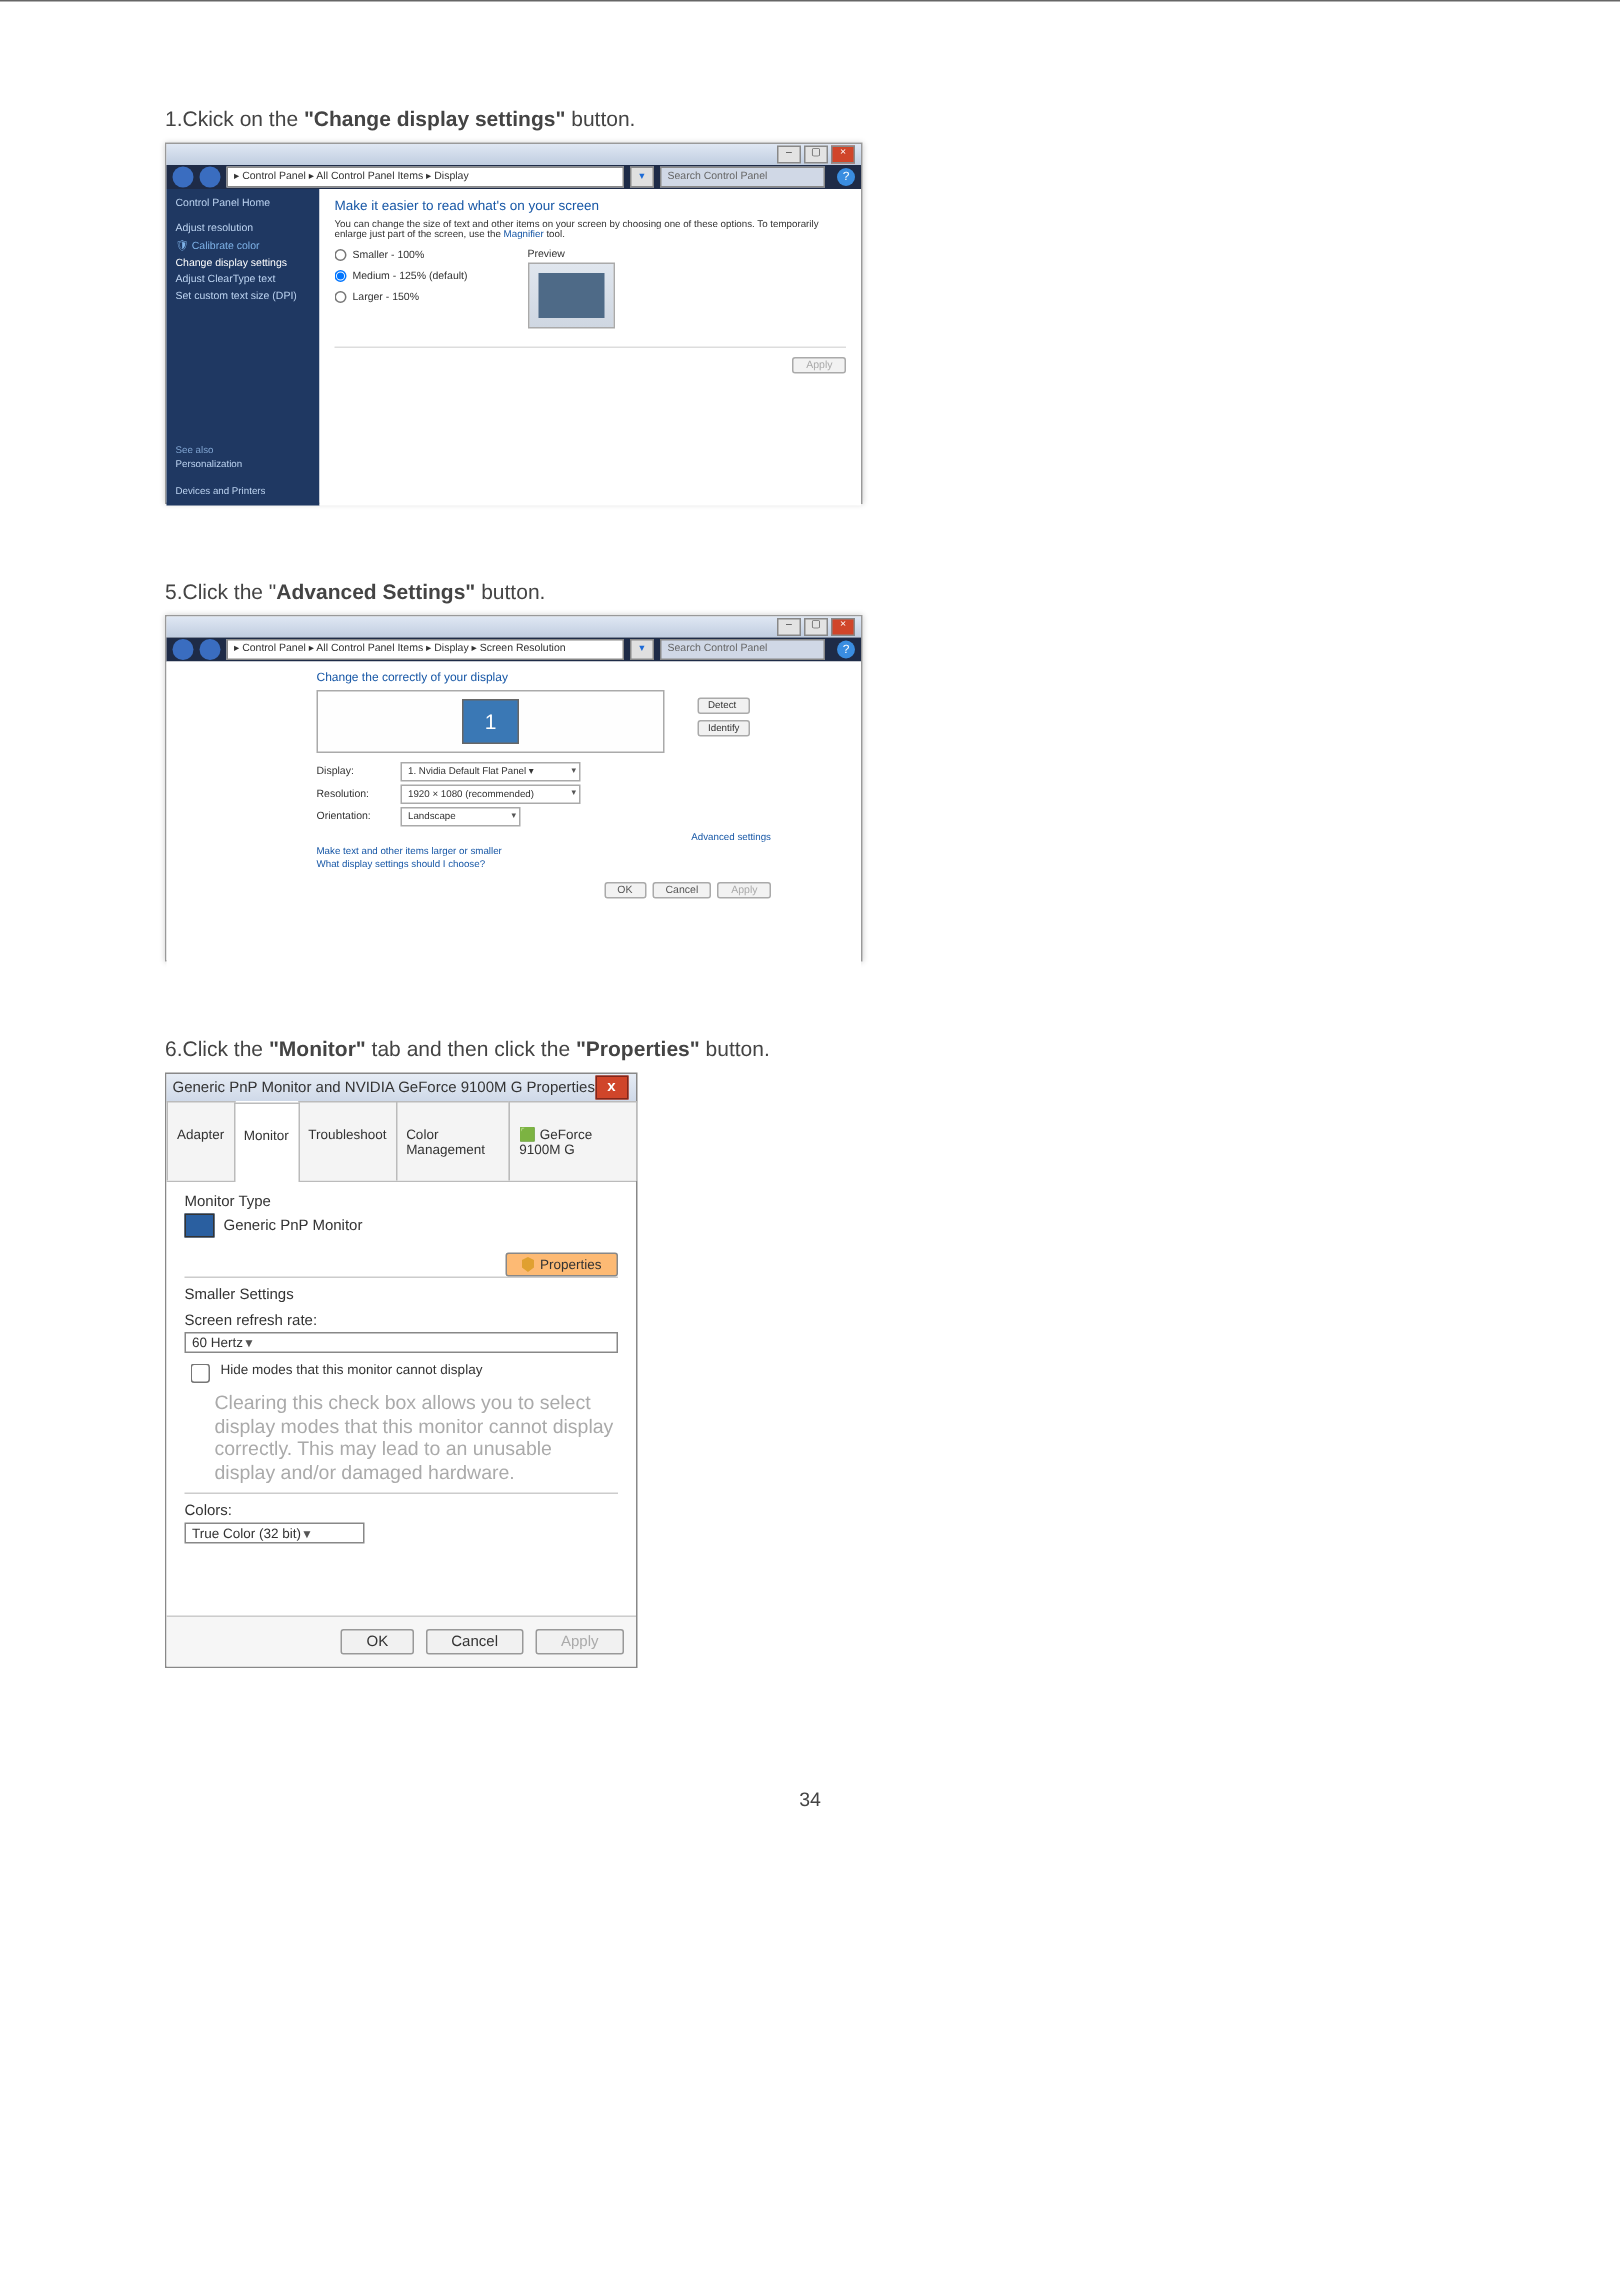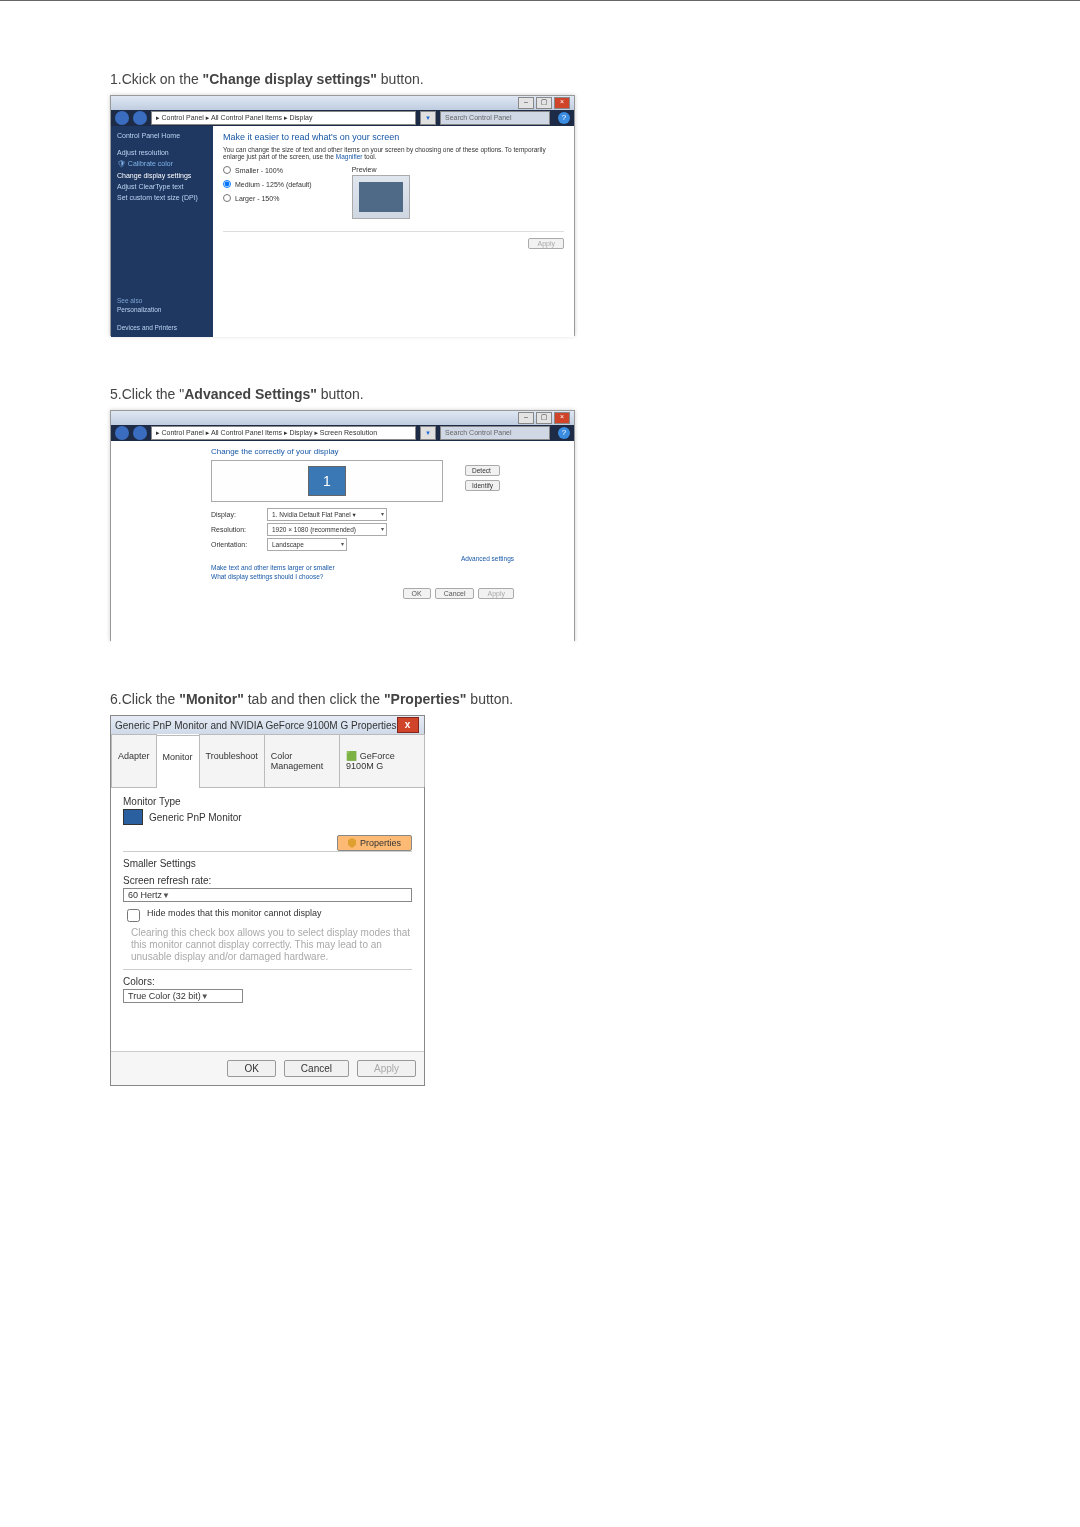--- a/index.html
+++ b/index.html
@@ -109,21 +109,21 @@
   .pane6{background:#fff;padding:8px 12px;}
   .mtype{margin-bottom:8px;}
   .mtype .row{display:flex;align-items:center;gap:6px;margin-top:2px;}
   .mon-icon{width:18px;height:14px;background:#2a5fa0;border:1px solid #333;}
   .prop-btn{float:right;font-size:9px;padding:2px 10px;border:1px solid #888;background:#fdba74;border-radius:2px;display:flex;align-items:center;gap:4px;}
   .shield-ico{width:8px;height:10px;background:#e0a030;clip-path:polygon(50% 0,100% 20%,100% 70%,50% 100%,0 70%,0 20%);}
   .group{border-top:1px solid #ccc;padding-top:6px;margin-top:6px;clear:both;}
   .combo{border:1px solid #888;font-size:9px;padding:1px 4px;display:flex;align-items:center;background:#fff;margin-top:2px;}
   .combo .arrow{font-size:8px;color:#555;}
   .chk-row{display:flex;align-items:flex-start;gap:4px;margin-top:6px;font-size:9px;}
-  .note{font-size:10px;color:#aaa;margin:2px 0 0 8px;line-height:1.2;}
+  .note{font-size:13px;color:#aaa;margin:2px 0 0 20px;line-height:1.2;}
   .colors-combo{width:110px;}
   .footer6{display:flex;justify-content:flex-end;gap:8px;padding:8px;border-top:1px solid #ccc;background:#f6f6f6;}
   .footer6 .btn6{font-size:10px;padding:2px 16px;border:1px solid #999;background:#f1f1f1;border-radius:2px;}
   .footer6 .btn6.disabled{color:#aaa;}
   .spacer-v{height:40px;}
   .page-num{text-align:center;font-size:13px;color:#444;margin-top:80px;}
 </style>
 </head>
 <body>
 
@@ -301,13 +301,14 @@
         <div style="height:40px"></div>
       </div>
     </div>
     <div class="footer6">
       <span class="btn6">OK</span>
       <span class="btn6">Cancel</span>
       <span class="btn6 disabled">Apply</span>
     </div>
   </div>
 
+  <div class="page-num">34</div>
 </div>
 
 </body></html>

